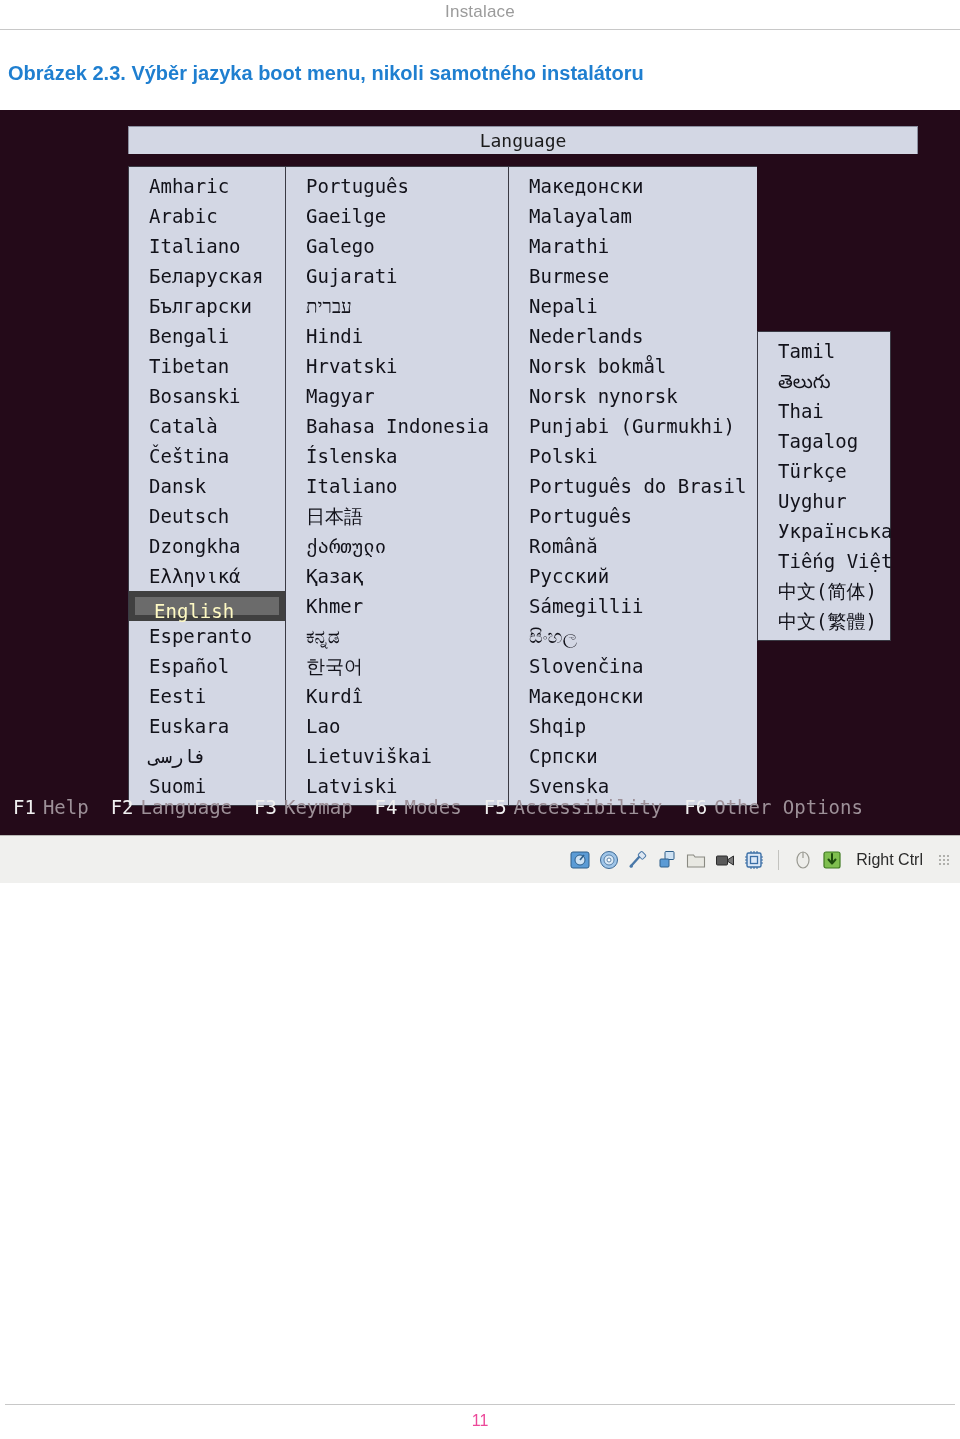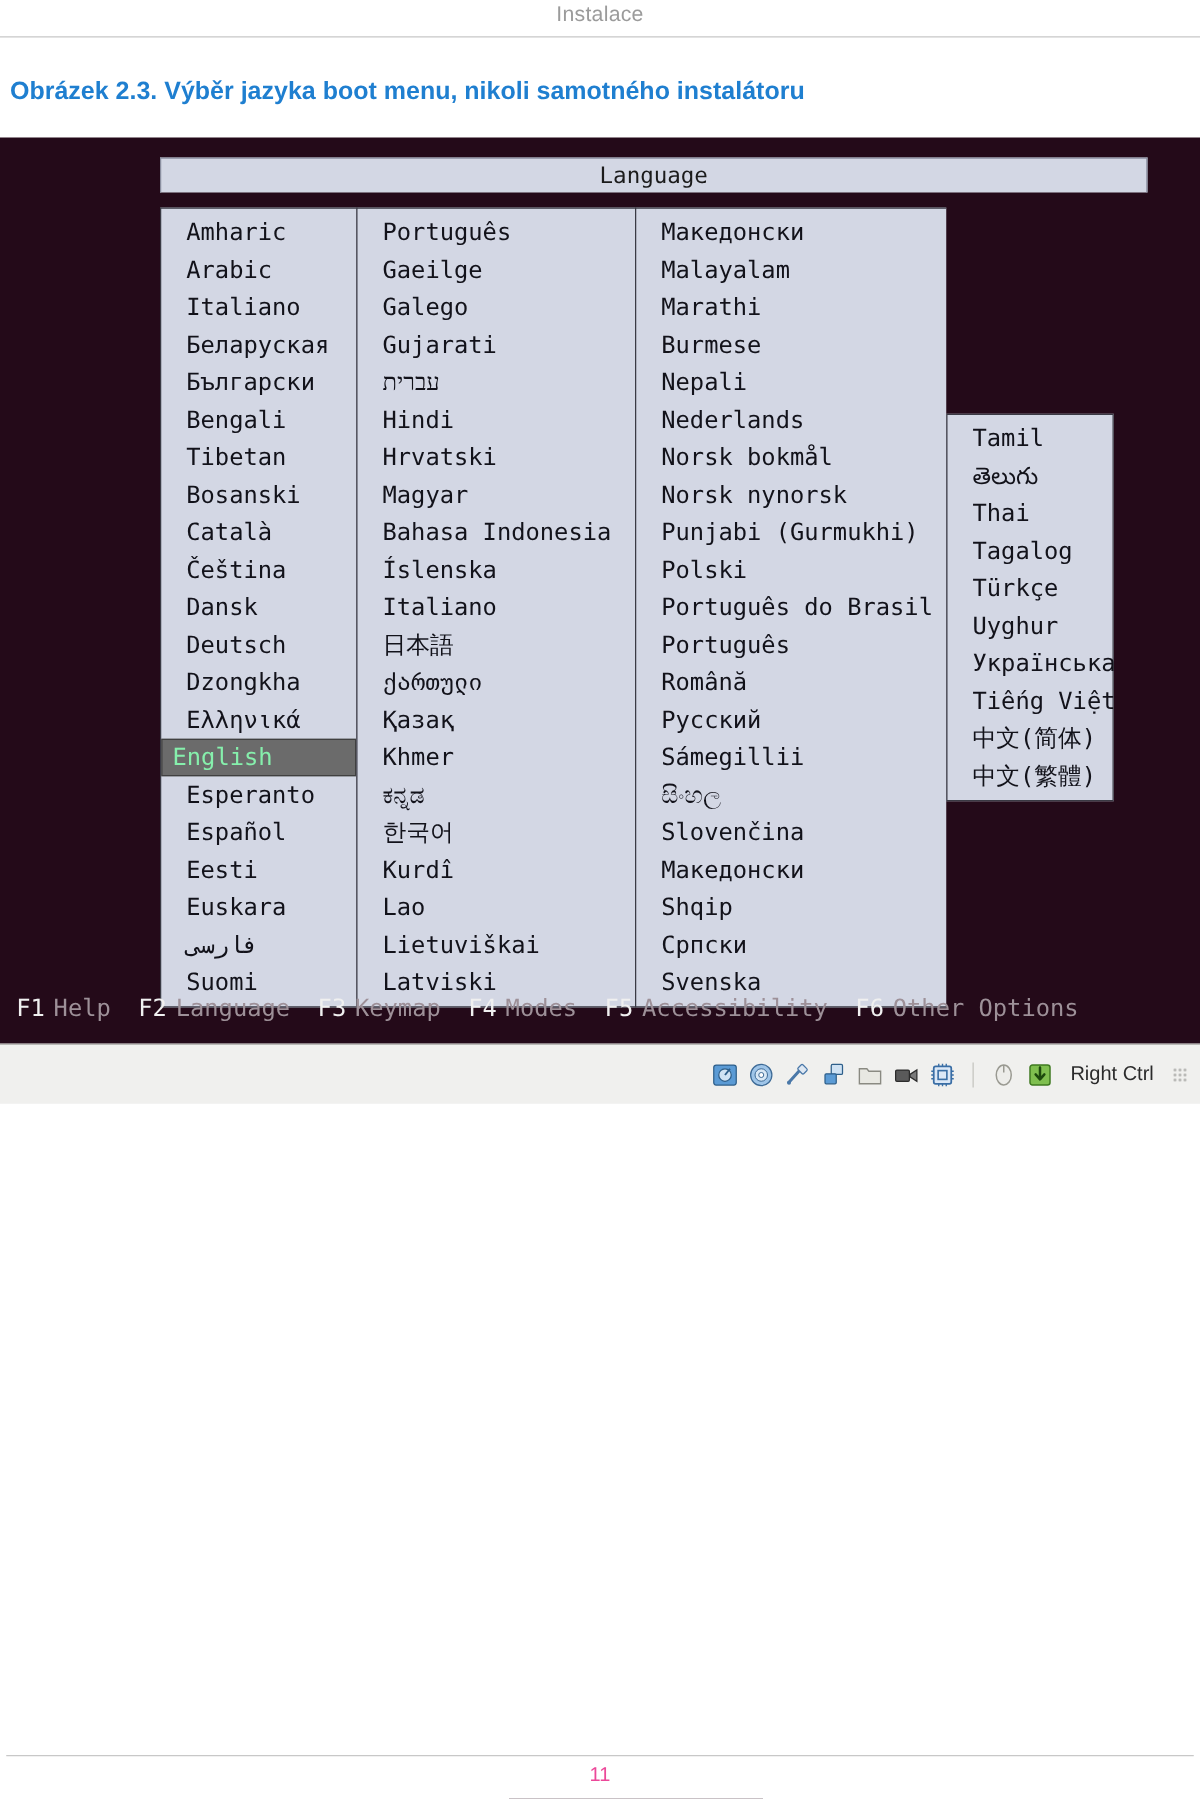--- a/index.html
+++ b/index.html
@@ -105,23 +105,23 @@
     line-height: 30px;
     font-family: "DejaVu Sans Mono", monospace;
     font-size: 19px;
     color: #12121a;
     padding-left: 20px;
     white-space: nowrap;
     box-sizing: border-box;
   }
   .lang-item.selected {
     background: #6b6b6b;
-    color: #86efac;
-    border: 1px solid #404040;
-    padding-left: 8px;
+    color: #fef9c3;
+    border: 6px solid #404040;
+    padding-left: 19px;
     height: 30px;
     line-height: 28px;
   }
 
   
   .fkey-bar {
     position: absolute;
     left: 0;
     top: 680px;
     width: 960px;

